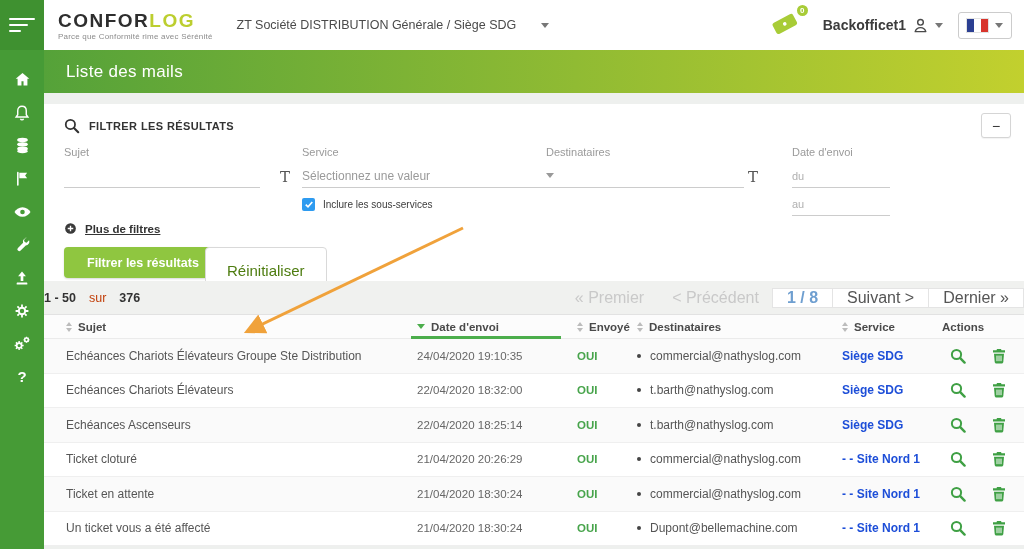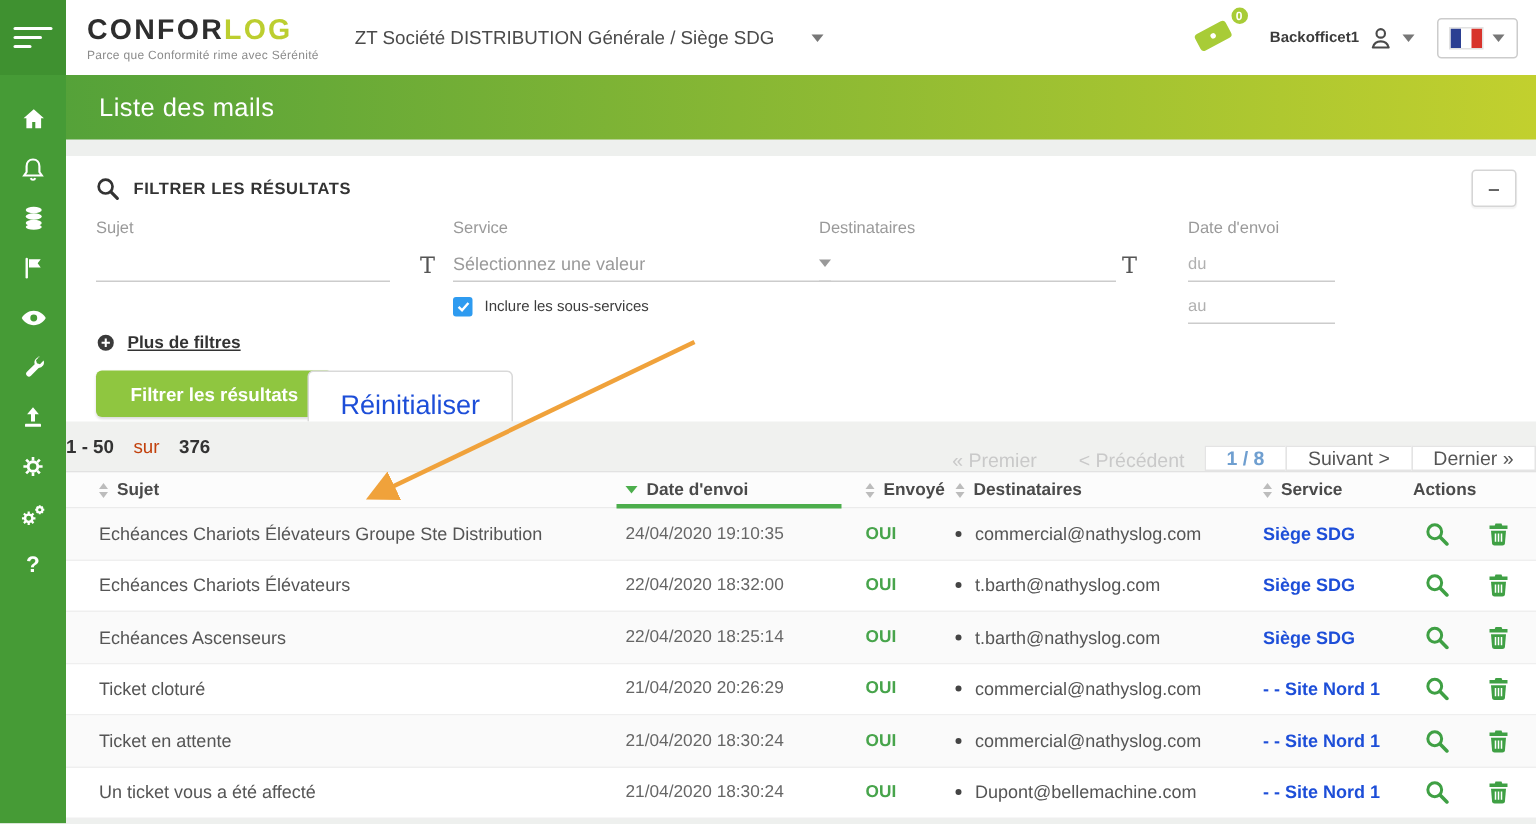--- a/index.html
+++ b/index.html
@@ -31,21 +31,21 @@
   .logo-line{font-size:19px;font-weight:bold;letter-spacing:1.5px;line-height:20px}
   .l-main{color:#2e2e2e}
   .l-accent{color:var(--logo-accent)}
   .tagline{font-size:8px;color:#8b8b8b;margin-top:1px;letter-spacing:.2px}
   .context{margin-left:10px;font-size:12.5px;color:#4a4a4a;display:flex;align-items:center;gap:25px;cursor:pointer}
   .tri{width:0;height:0;border-left:4px solid transparent;border-right:4px solid transparent;border-top:5px solid #777}
   .top-right{margin-left:auto;display:flex;align-items:center;gap:15px;padding-right:12px}
   .tickets{position:relative;cursor:pointer;margin-right:4px}
   .badge{position:absolute;top:-4px;right:-6px;width:15px;height:15px;background:var(--ticket-lime);border:2px solid #fff;border-radius:50%;color:#fff;font-size:8px;font-weight:bold;display:flex;align-items:center;justify-content:center}
   .user{display:flex;align-items:center;gap:6px;cursor:pointer}
-  .uname{font-weight:bold;font-size:10px;color:var(--text-dark)}
+  .uname{font-weight:bold;font-size:14px;color:var(--text-dark)}
   .lang{border:1px solid #ccc;border-radius:3px;padding:6px 8px;display:flex;align-items:center;gap:7px;background:#fff;cursor:pointer}
   .fr-flag{display:flex;width:21px;height:13px;outline:1px solid #e2e2e2}
   .fr-flag i{display:block;width:7px;height:13px}
   .fr-flag .b{background:#2b3f92}.fr-flag .w{background:#fff}.fr-flag .r{background:#d8342c}
 
   
   .banner{position:absolute;left:44px;top:50px;width:980px;height:43px;background:linear-gradient(90deg,var(--banner-from),var(--banner-to));display:flex;align-items:center}
   .banner h1{font-size:17px;font-weight:400;color:#fff;margin-left:22px;letter-spacing:.3px}
 
   
@@ -66,29 +66,29 @@
   .chk-row{display:flex;align-items:center;gap:8px;margin-top:10px;font-size:10px;color:var(--text-dark)}
   .chk{width:13px;height:13px;background:var(--checkbox-blue);border-radius:2px;display:flex;align-items:center;justify-content:center;cursor:pointer}
   .g-dest{left:502px;width:212px}
   .g-dest .ufield{width:198px}
   .g-dest .t-icon{position:absolute;right:0;bottom:3px}
   .g-date{left:748px;width:100px}
   .g-date .ufield{width:98px;display:block;font-size:11px}
   .g-date .ufield + .ufield{margin-top:4px}
   .more-filters{position:absolute;left:20px;top:118px;display:flex;align-items:center;gap:8px;font-size:11.5px;font-weight:bold;color:#333;text-decoration:underline;cursor:pointer}
   .btn-filter{position:absolute;left:20px;top:143px;height:31px;padding:0 23px;background:var(--lime);color:#fff;border:none;border-radius:4px;font-size:12.5px;font-weight:bold;cursor:pointer;box-shadow:0 1px 2px rgba(0,0,0,.15);font-family:"Liberation Sans",sans-serif}
-  .btn-reset{position:absolute;left:161px;top:143px;height:46px;padding:0 21px;background:#fff;border:1px solid #d9d9d9;border-radius:4px;font-size:18px;color:#1d4ed8;cursor:pointer;font-family:"Liberation Sans",sans-serif}
+  .btn-reset{position:absolute;left:161px;top:143px;height:46px;padding:0 21px;background:#fff;border:1px solid #d9d9d9;border-radius:4px;font-size:15px;color:#4d7c0f;cursor:pointer;font-family:"Liberation Sans",sans-serif}
 
   
   .results{position:absolute;left:44px;top:281px;width:980px;height:265px;background:#fff}
   .results-bar{height:34px;background:#f0f1ef;display:flex;align-items:stretch;border-bottom:1px solid #e2e2e2}
   .summary{display:flex;align-items:center;padding-left:0;font-size:12.5px}
   .summary .bold{font-weight:bold;color:#333}
   .summary .mid{color:#c2410c;margin:0 13px}
-  .pagination{margin-left:auto;display:flex;align-items:flex-end;font-size:13px}
+  .pagination{margin-left:auto;display:flex;align-items:center;font-size:16px}
   .pg{display:flex;align-items:center;padding:0 14px;cursor:pointer;color:#555}
   .pg.disabled{color:#c9c9c9}
   .pg.boxed{background:#fff;border:1px solid #e4e4e4;margin-left:-1px}
   .pg.page{color:var(--pag-blue);font-weight:bold}
   .thead{height:24px;display:flex;align-items:center;background:#fcfcfc;border-bottom:1px solid #ebebeb;font-size:11.5px;font-weight:bold;color:#4a4a4a}
   .th{display:flex;align-items:center;gap:6px;cursor:pointer}
   .sort{display:inline-flex;flex-direction:column;gap:2px}
   .sort i{width:0;height:0;border-left:3.5px solid transparent;border-right:3.5px solid transparent}
   .sort .up{border-bottom:4px solid #bcbcbc}
   .sort .dn{border-top:4px solid #bcbcbc}

